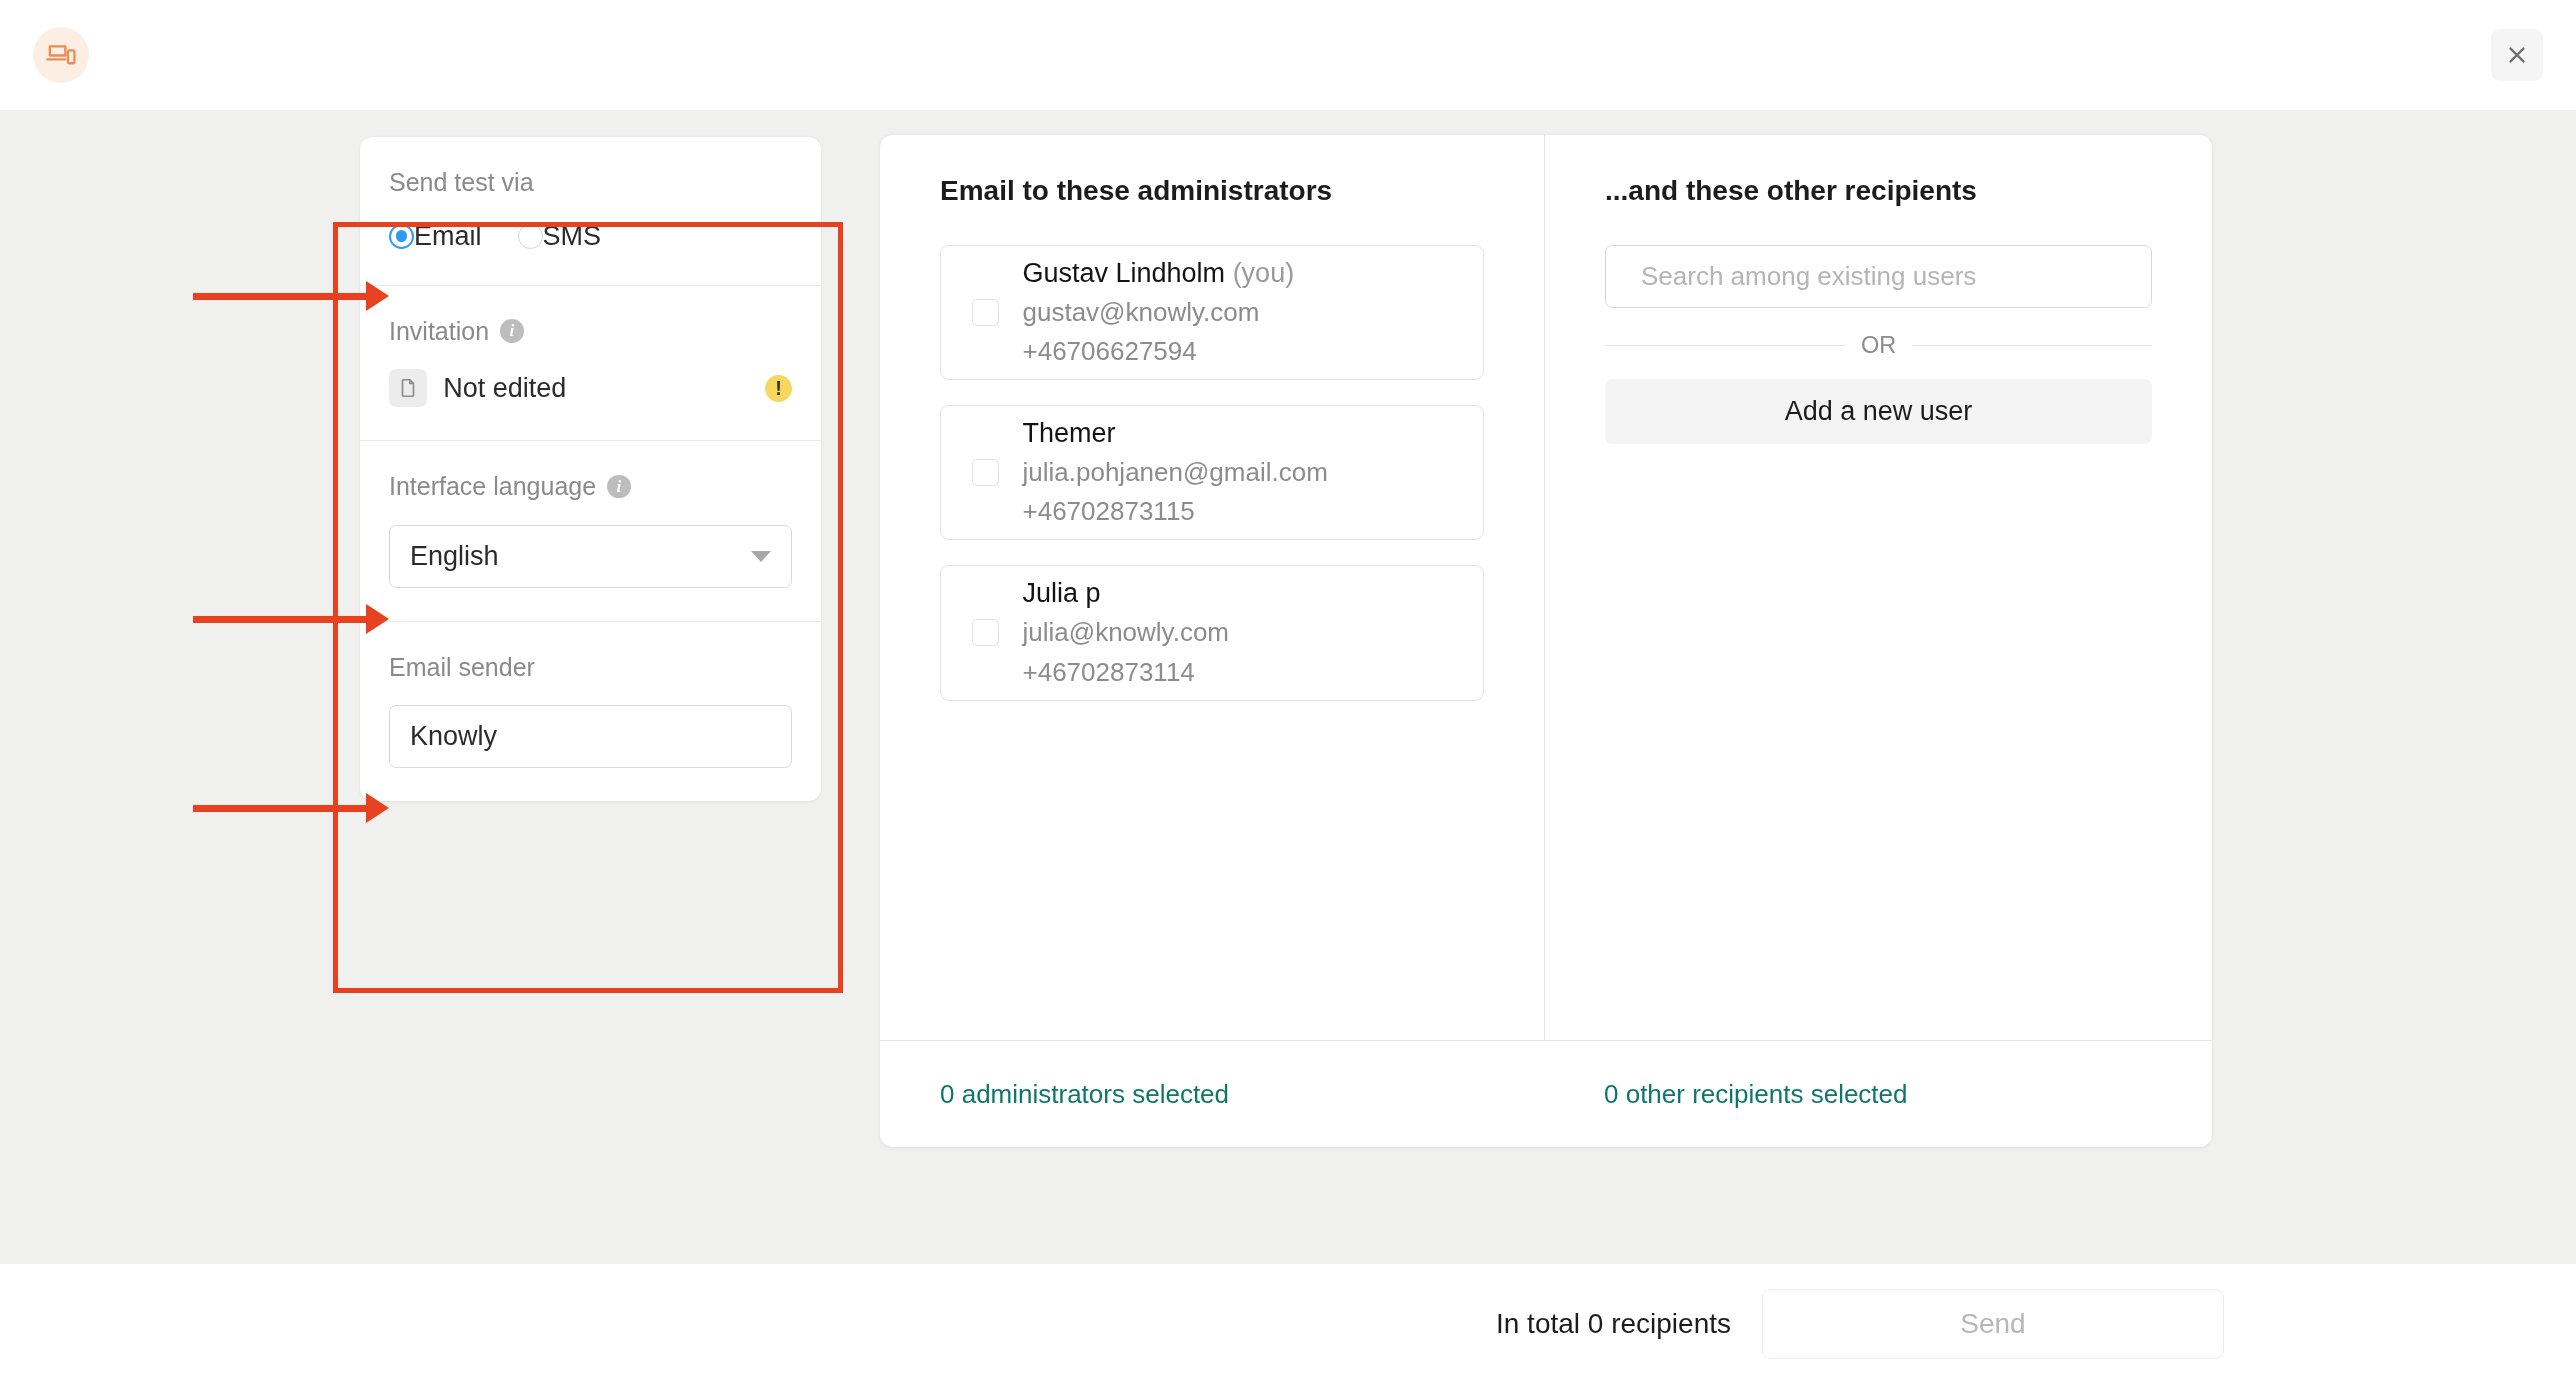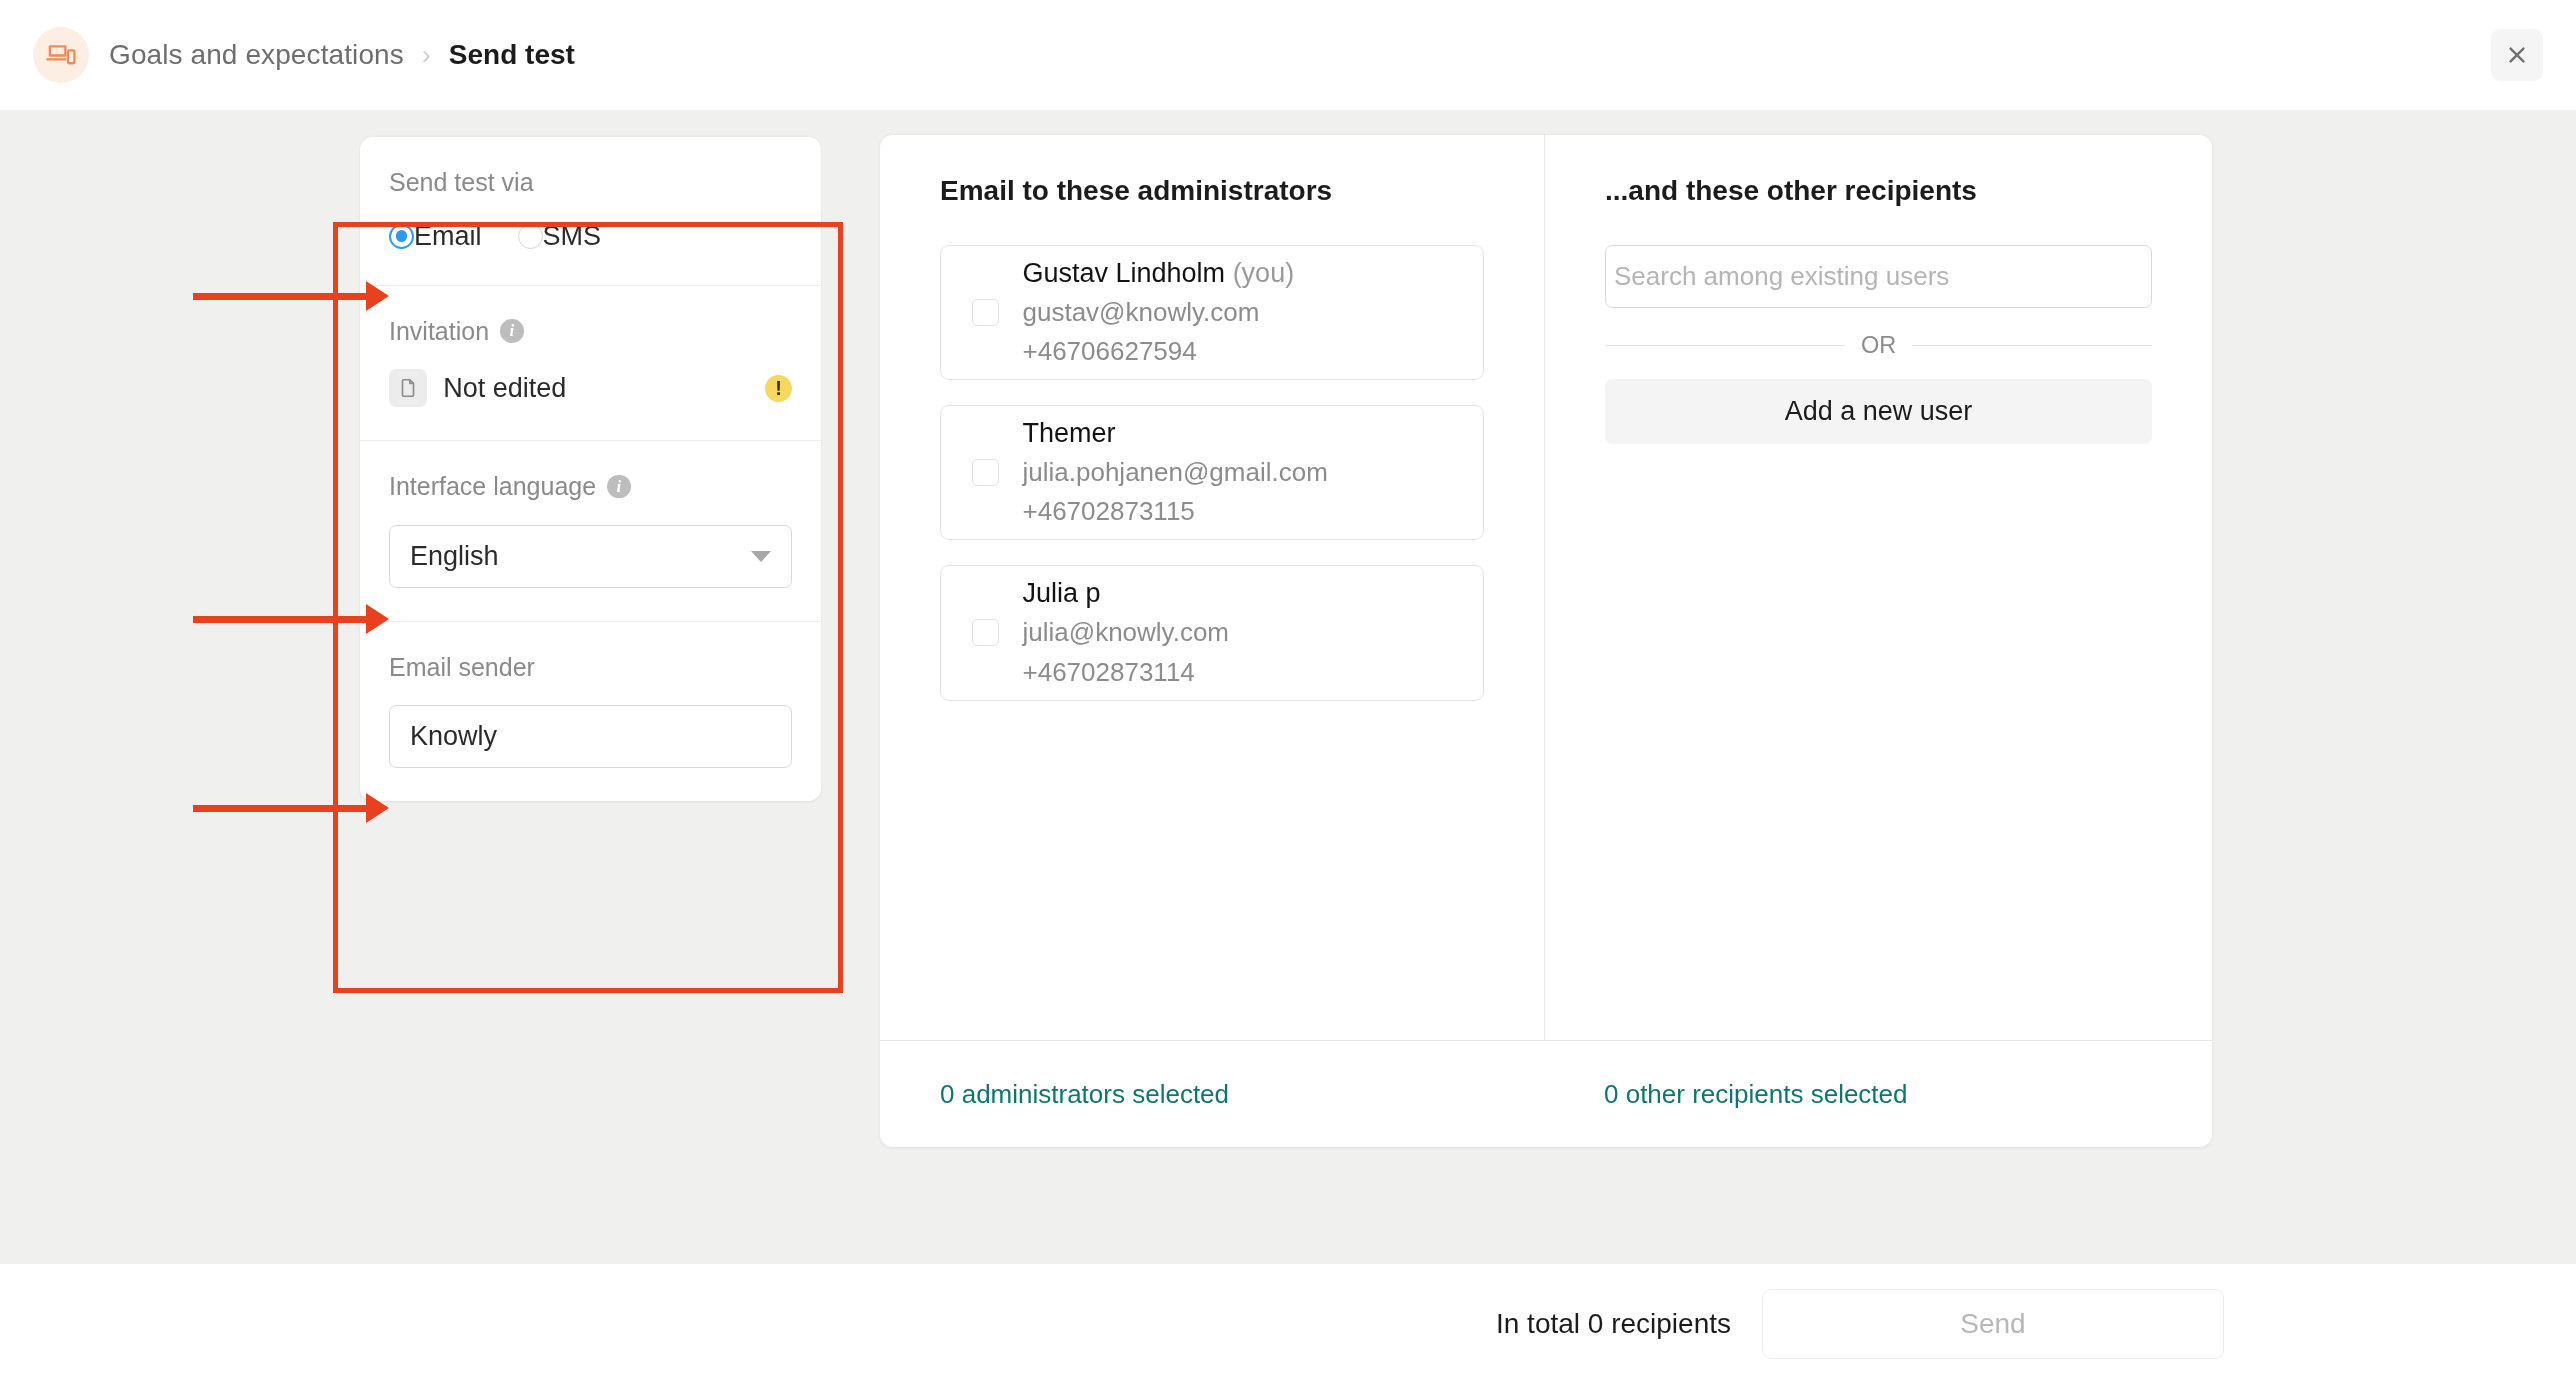--- a/index.html
+++ b/index.html
@@ -156,21 +156,21 @@
     cursor: pointer;
   }
   .admin-info { display: flex; flex-direction: column; gap: 8.1px; }
   .admin-name { font-size: 27px; color: #131313; font-weight: 400; }
   .admin-name .you { color: #9a9a9a; }
   .admin-email, .admin-phone { font-size: 26px; color: #8c8c8c; }
 
   .search-box {
     width: 100%; height: 63px;
     border: 0.9px solid #d8d8d8; border-radius: 7.2px;
-    padding: 0 8px; font-size: 26px; color: #2b2b2b;
+    padding: 0 35px; font-size: 26px; color: #2b2b2b;
     background: #fff; outline: none;
     font-family: "Liberation Sans", sans-serif;
   }
   .search-box::placeholder { color: #b5b5b5; }
   .or-row {
     display: flex; align-items: center; gap: 16.3px;
     margin: 23.5px 0 20px 0;
   }
   .or-line { flex: 1; height: 0.9px; background: #e3e3e3; }
   .or-text { font-size: 23.5px; color: #8c8c8c; }
@@ -227,25 +227,20 @@
 </head>
 <body>
 
 <div class="topbar">
   <div class="brand-icon">
     <svg width="31" height="31" viewBox="0 0 24 24" fill="none" stroke="#ee8b55" stroke-width="1.8" stroke-linecap="round" stroke-linejoin="round">
       <path d="M3 5h12v7H3z"></path>
       <path d="M1 15h14"></path>
       <rect x="17" y="8" width="5" height="10" rx="1"></rect>
     </svg>
-  </div>
-  <div class="breadcrumb">
-    <span class="crumb-parent">Goals and expectations</span>
-    <span class="crumb-sep">›</span>
-    <span class="crumb-current">Send test</span>
   </div>
   <button class="close-btn">
     <svg width="22" height="22" viewBox="0 0 24 24" fill="none" stroke="#707070" stroke-width="2.6" stroke-linecap="round">
       <path d="M5 5l14 14M19 5L5 19"></path>
     </svg>
   </button>
 </div>
 
 <div class="stage">
 

